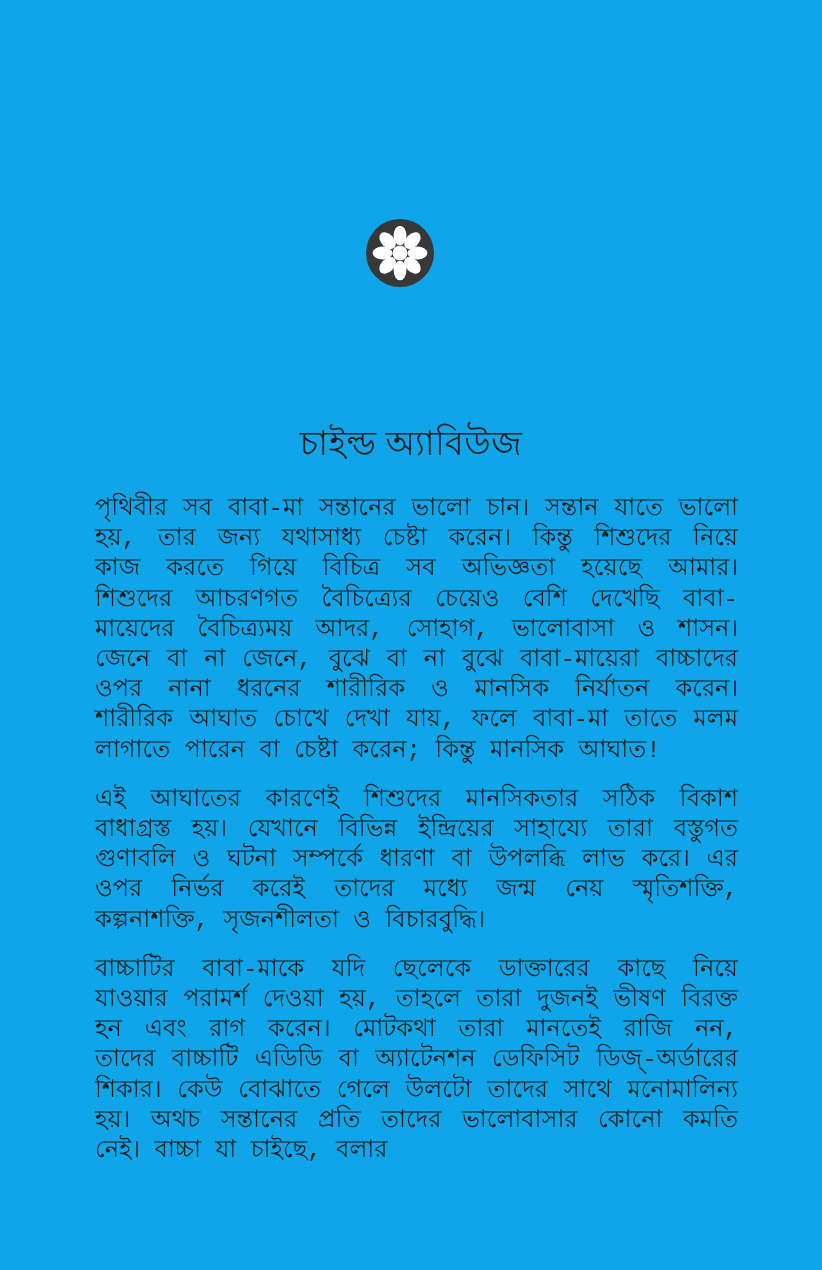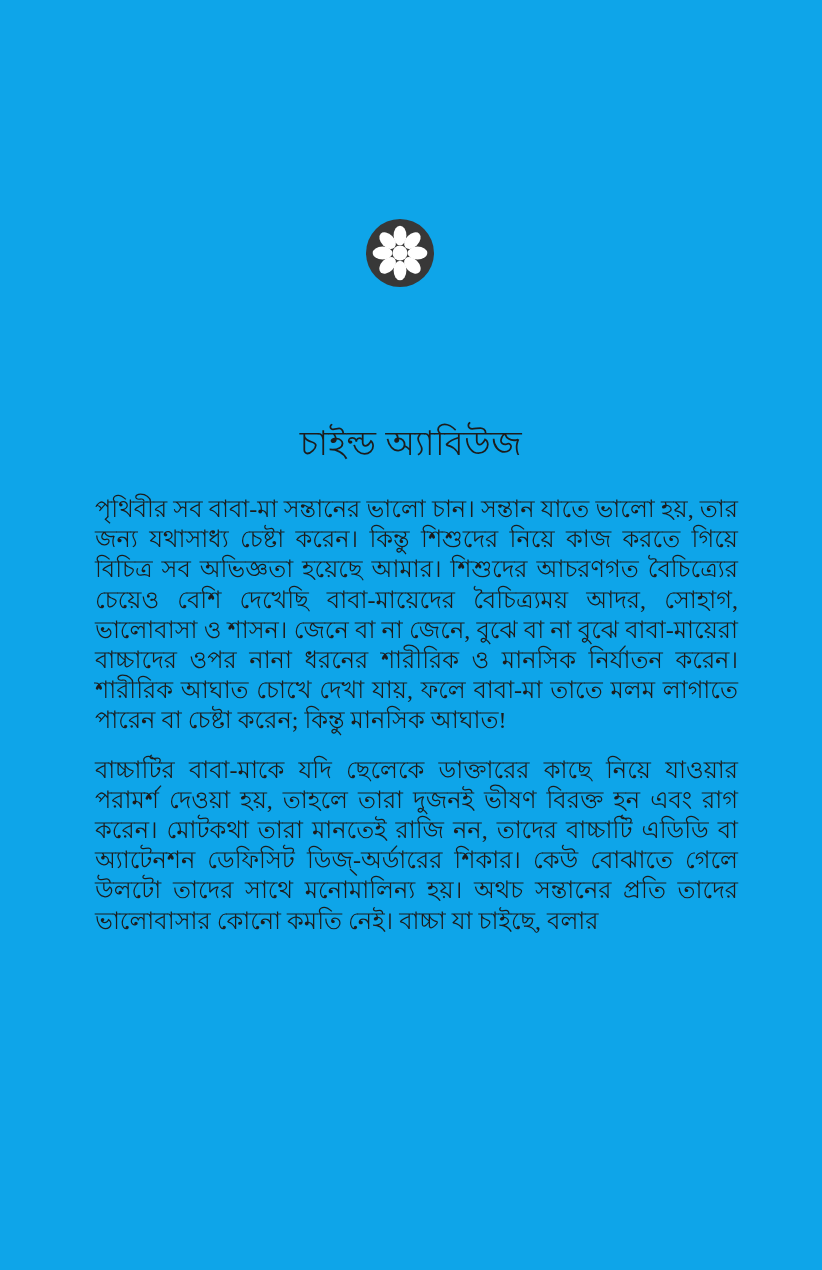--- a/index.html
+++ b/index.html
@@ -39,21 +39,21 @@
     position: absolute;
     top: 494px;
     left: 95px;
     width: 643px;
     font-size: 24px;
     line-height: 30.2px;
     text-align: justify;
     text-justify: inter-word;
     color: #1c1c1c;
   }
-  .body-text p { margin: 0; }
+  .body-text p { margin: 0; font-family: Liberation Mono, monospace; }
   .body-text p + p { margin-top: 19px; }
 </style>
 </head>
 <body>
 
 <div class="page">
 
   <div class="ornament">
     <svg viewBox="0 0 70 70" xmlns="http://www.w3.org/2000/svg" aria-hidden="true">
       <circle cx="35" cy="35" r="34" fill="#383838"></circle>
@@ -84,16 +84,17 @@
           </g>
         <circle cx="35" cy="35" r="7.5"></circle>
       </g>
     </svg>
   </div>
 
   <h1 class="chapter-title">চাইল্ড অ্যাবিউজ</h1>
 
   <div class="body-text">
     <p>পৃথিবীর সব বাবা-মা সন্তানের ভালো চান। সন্তান যাতে ভালো হয়, তার জন্য যথাসাধ্য চেষ্টা করেন। কিন্তু শিশুদের নিয়ে কাজ করতে গিয়ে বিচিত্র সব অভিজ্ঞতা হয়েছে আমার। শিশুদের আচরণগত বৈচিত্র্যের চেয়েও বেশি দেখেছি বাবা-মায়েদের বৈচিত্র্যময় আদর, সোহাগ, ভালোবাসা ও শাসন। জেনে বা না জেনে, বুঝে বা না বুঝে বাবা-মায়েরা বাচ্চাদের ওপর নানা ধরনের শারীরিক ও মানসিক নির্যাতন করেন। শারীরিক আঘাত চোখে দেখা যায়, ফলে বাবা-মা তাতে মলম লাগাতে পারেন বা চেষ্টা করেন; কিন্তু মানসিক আঘাত!</p>
+    <p>এই আঘাতের কারণেই শিশুদের মানসিকতার সঠিক বিকাশ বাধাগ্রস্ত হয়। যেখানে বিভিন্ন ইন্দ্রিয়ের সাহায্যে তারা বস্তুগত গুণাবলি ও ঘটনা সম্পর্কে ধারণা বা উপলব্ধি লাভ করে। এর ওপর নির্ভর করেই তাদের মধ্যে জন্ম নেয় স্মৃতিশক্তি, কল্পনাশক্তি, সৃজনশীলতা ও বিচারবুদ্ধি।</p>
     <p>বাচ্চাটির বাবা-মাকে যদি ছেলেকে ডাক্তারের কাছে নিয়ে যাওয়ার পরামর্শ দেওয়া হয়, তাহলে তারা দুজনই ভীষণ বিরক্ত হন এবং রাগ করেন। মোটকথা তারা মানতেই রাজি নন, তাদের বাচ্চাটি এডিডি বা অ্যাটেনশন ডেফিসিট ডিজ্-অর্ডারের শিকার। কেউ বোঝাতে গেলে উলটো তাদের সাথে মনোমালিন্য হয়। অথচ সন্তানের প্রতি তাদের ভালোবাসার কোনো কমতি নেই। বাচ্চা যা চাইছে, বলার</p>
   </div>
 
 </div>
 
 </body></html>

